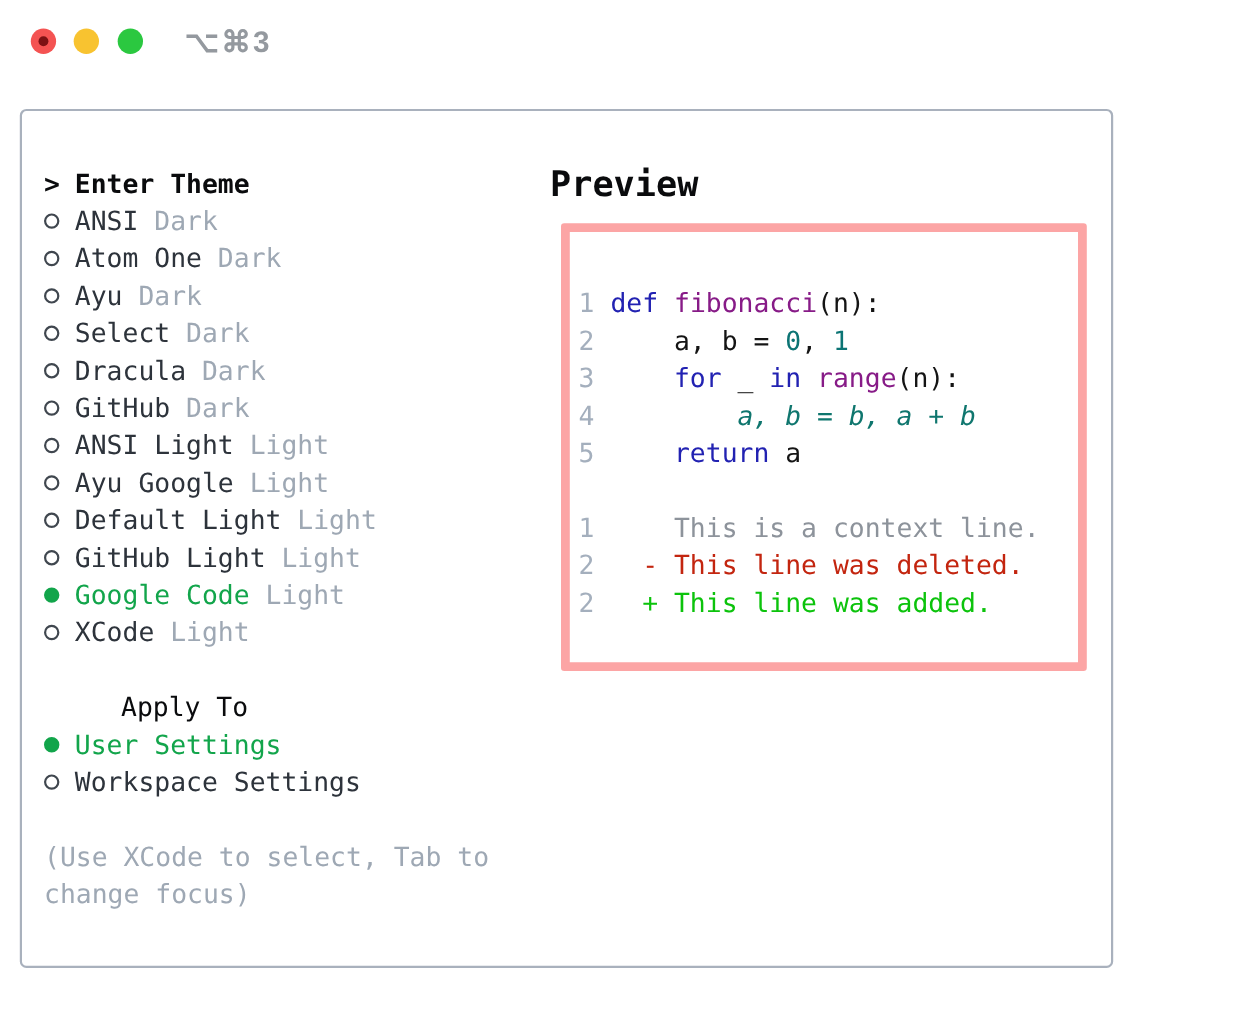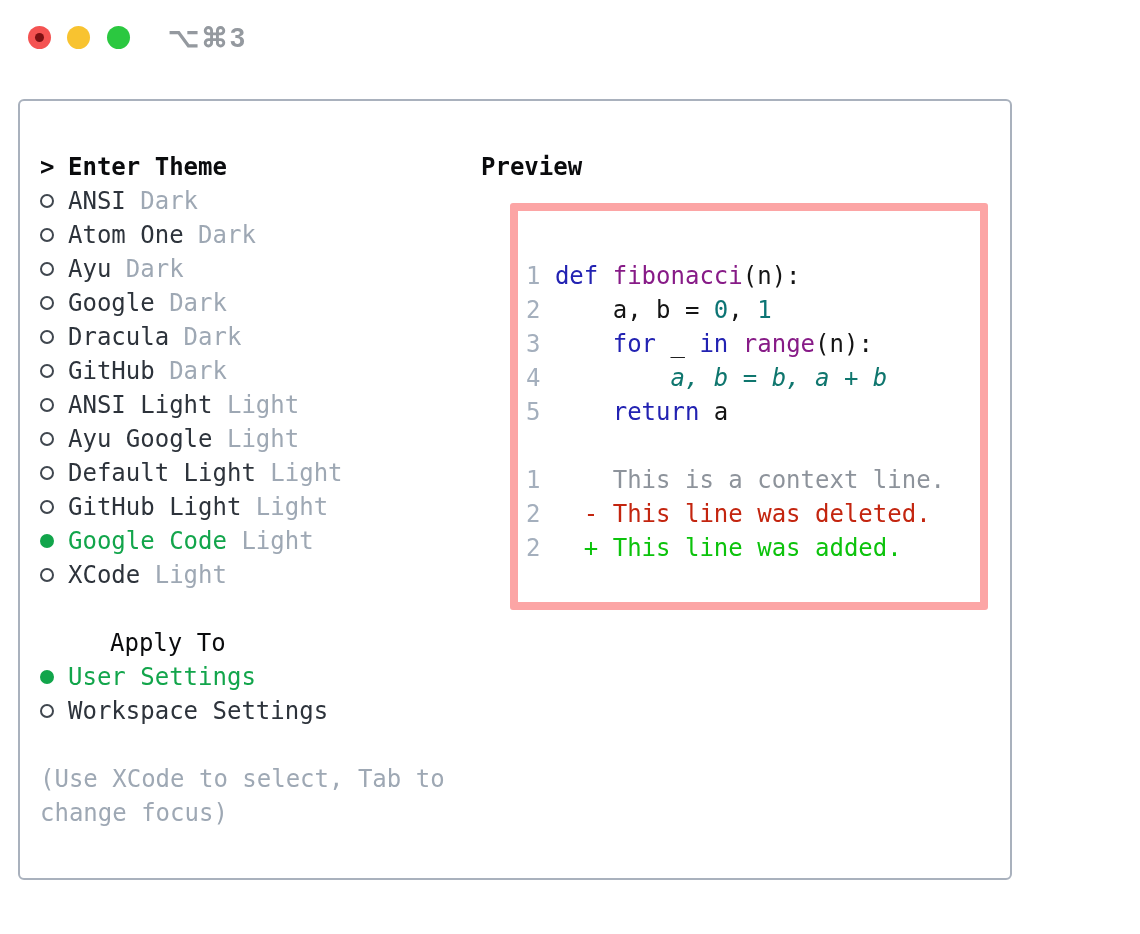--- a/index.html
+++ b/index.html
@@ -40,23 +40,23 @@
   .item-name { color:#2d333b; }
   .item-name.sel { color:#12a54b; }
   .item-variant { color:#9ea8b4; }
   .blank-row { height:34px; }
   .hint {
     color:#9ea8b4; font-size:24px; line-height:34px;
     max-width:432px; white-space:normal; word-wrap:break-word;
   }
   
   .preview-title {
-    position:absolute; left:461px; top:49px; height:34px;
+    position:absolute; left:480px; top:49px; height:34px;
     display:flex; align-items:center;
-    font-size:24px; font-weight:bold; color:#0a0b0d;
+    font-size:32px; font-weight:bold; color:#0a0b0d;
   }
   .preview-box {
     position:absolute; left:490px; top:102px; width:478px; height:407px;
     border:8px solid #fca5a5; border-radius:3px; background:#ffffff;
     padding:48px 0 0 8px; overflow:hidden;
   }
   .code-line { height:34px; line-height:34px; font-size:24px; white-space:pre; }
 </style>
 </head>
 <body>
@@ -75,21 +75,21 @@
   <div class="panel">
 
     <div class="left-col">
       <div class="row">
         <span class="marker-cell prefix">&gt;</span><span class="list-title">Enter Theme</span>
       </div>
       <div id="theme-list">
           <div class="row"><span class="marker-cell"><span class="radio"></span></span><span class="item-name">ANSI</span><span class="item-variant"> Dark</span></div>
           <div class="row"><span class="marker-cell"><span class="radio"></span></span><span class="item-name">Atom One</span><span class="item-variant"> Dark</span></div>
           <div class="row"><span class="marker-cell"><span class="radio"></span></span><span class="item-name">Ayu</span><span class="item-variant"> Dark</span></div>
-          <div class="row"><span class="marker-cell"><span class="radio"></span></span><span class="item-name">Google</span><span class="item-variant"> Dark</span></div>
+          <div class="row"><span class="marker-cell"><span class="radio"></span></span><span class="item-name">Select</span><span class="item-variant"> Dark</span></div>
           <div class="row"><span class="marker-cell"><span class="radio"></span></span><span class="item-name">Dracula</span><span class="item-variant"> Dark</span></div>
           <div class="row"><span class="marker-cell"><span class="radio"></span></span><span class="item-name">GitHub</span><span class="item-variant"> Dark</span></div>
           <div class="row"><span class="marker-cell"><span class="radio"></span></span><span class="item-name">ANSI Light</span><span class="item-variant"> Light</span></div>
           <div class="row"><span class="marker-cell"><span class="radio"></span></span><span class="item-name">Ayu Google</span><span class="item-variant"> Light</span></div>
           <div class="row"><span class="marker-cell"><span class="radio"></span></span><span class="item-name">Default Light</span><span class="item-variant"> Light</span></div>
           <div class="row"><span class="marker-cell"><span class="radio"></span></span><span class="item-name">GitHub Light</span><span class="item-variant"> Light</span></div>
           <div class="row"><span class="marker-cell"><span class="radio on"></span></span><span class="item-name sel">Google Code</span><span class="item-variant"> Light</span></div>
           <div class="row"><span class="marker-cell"><span class="radio"></span></span><span class="item-name">XCode</span><span class="item-variant"> Light</span></div>
         </div>
       <div class="blank-row"></div>

